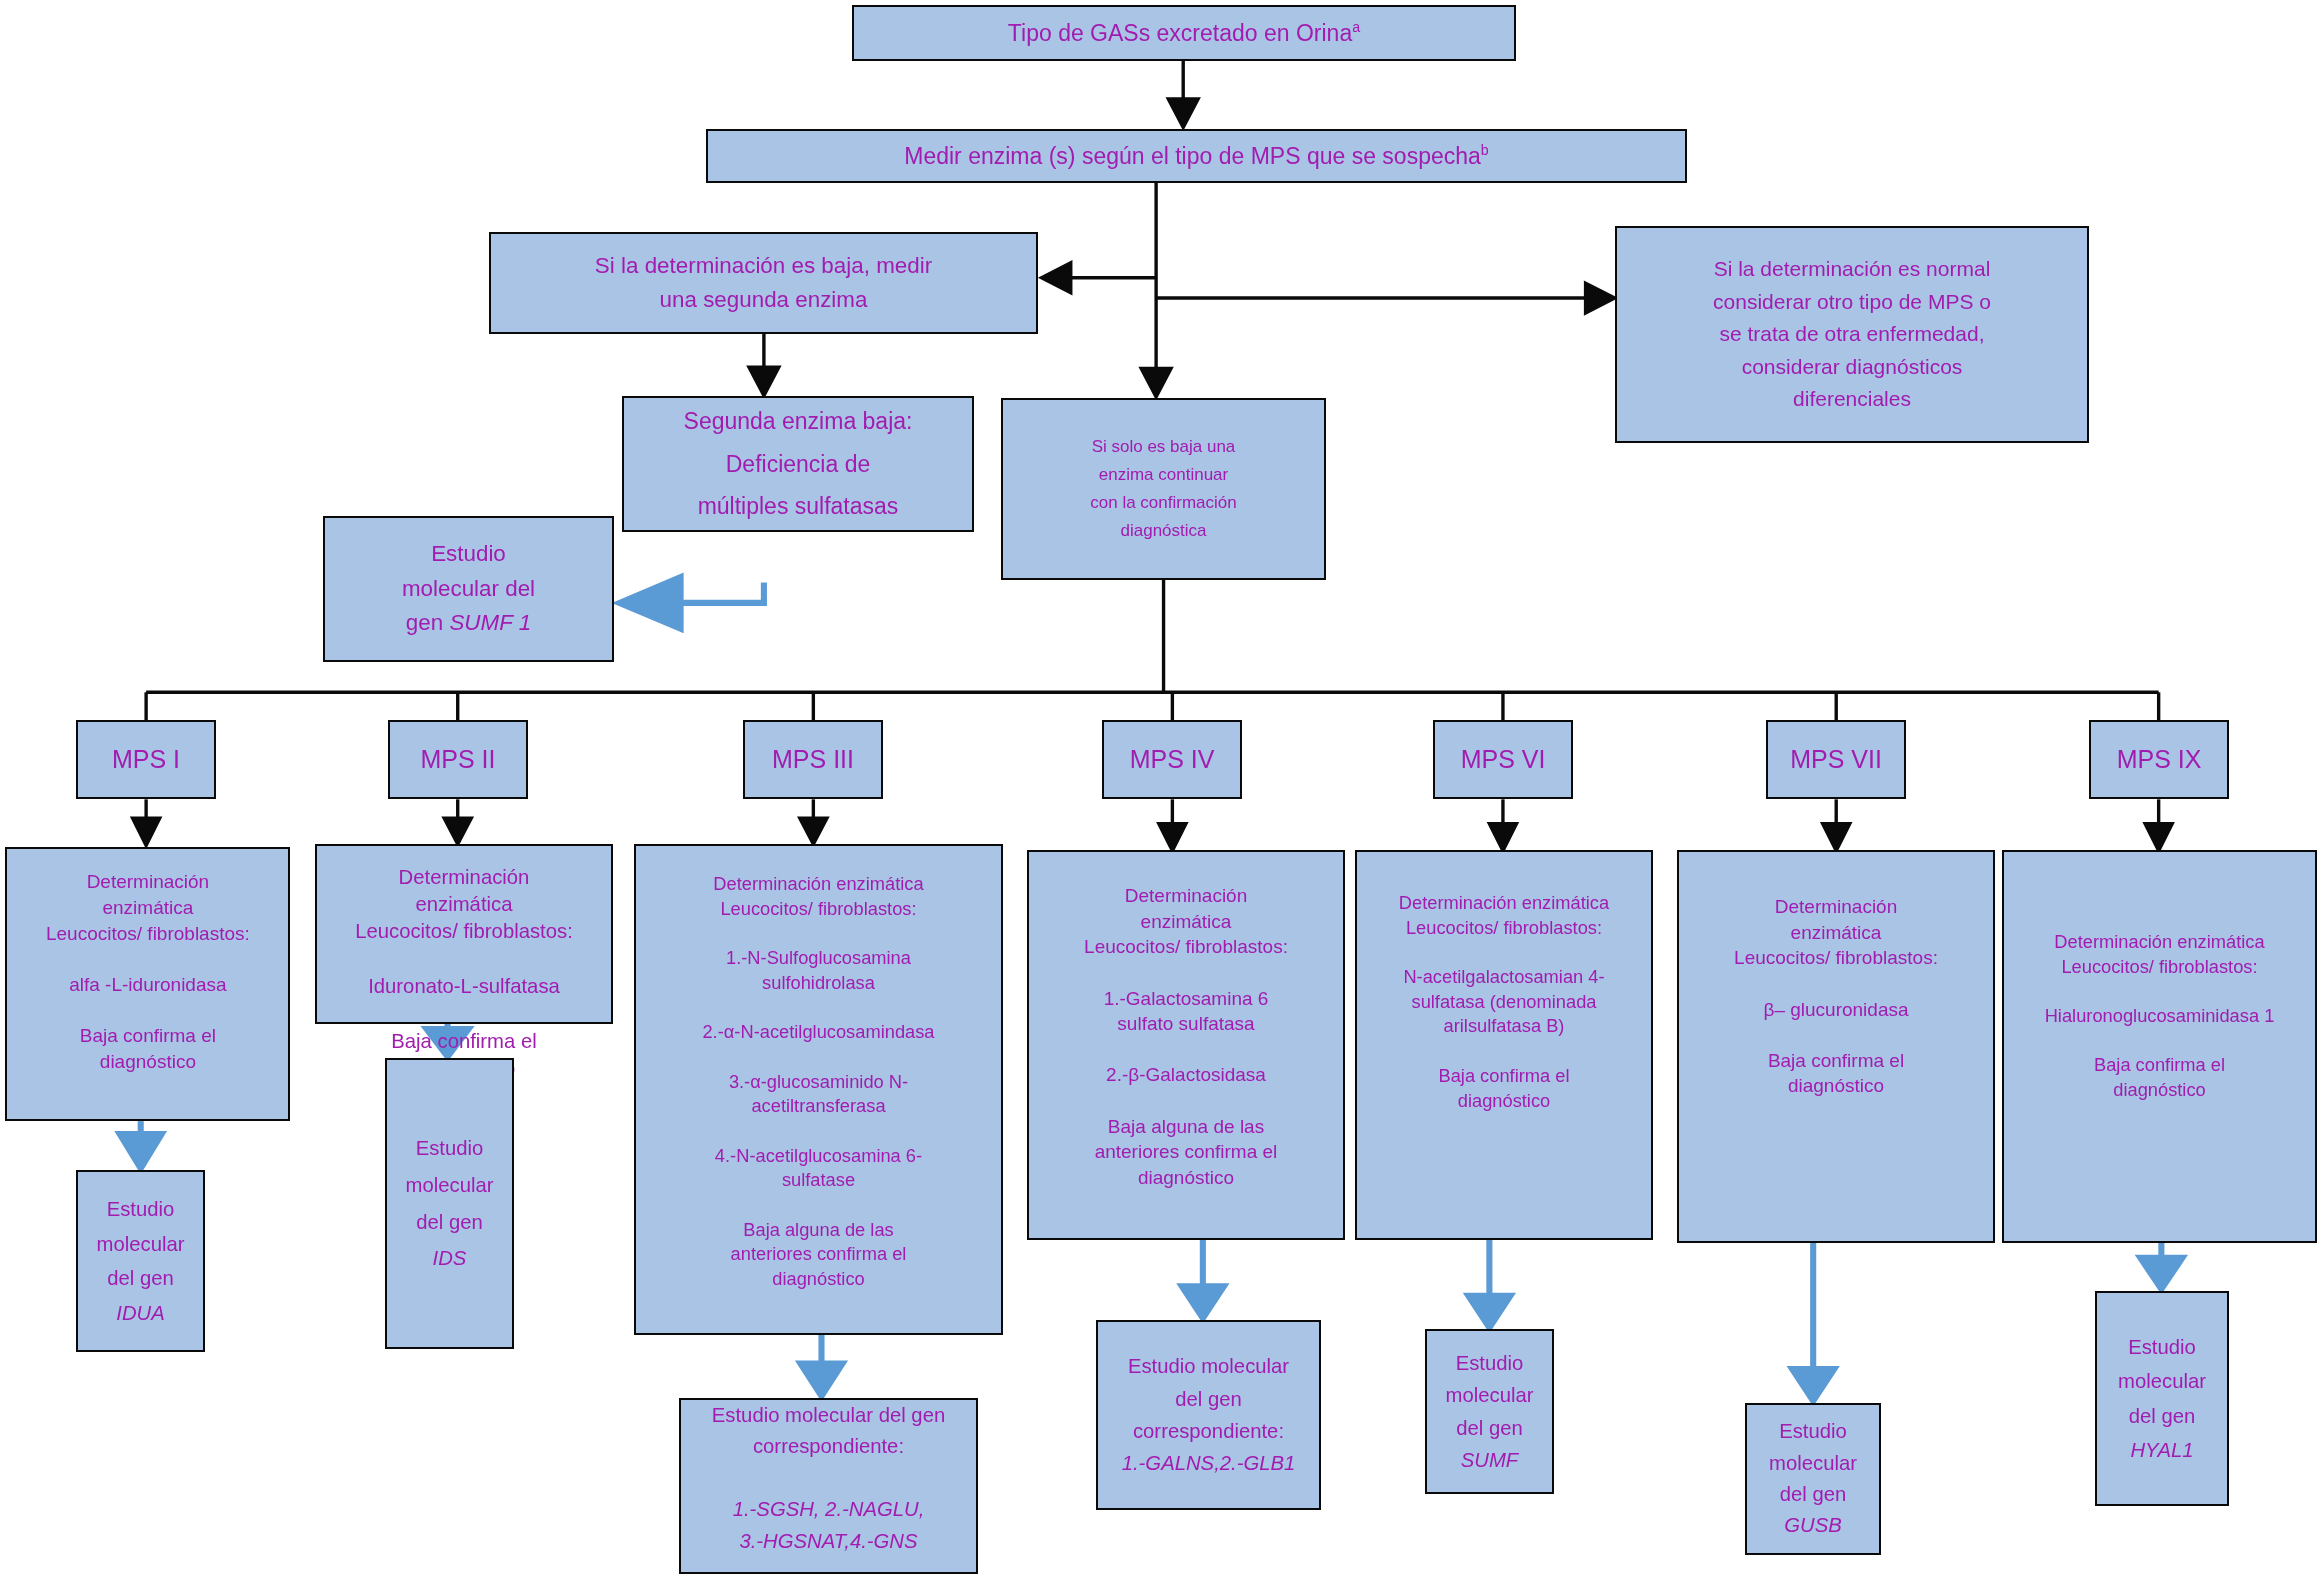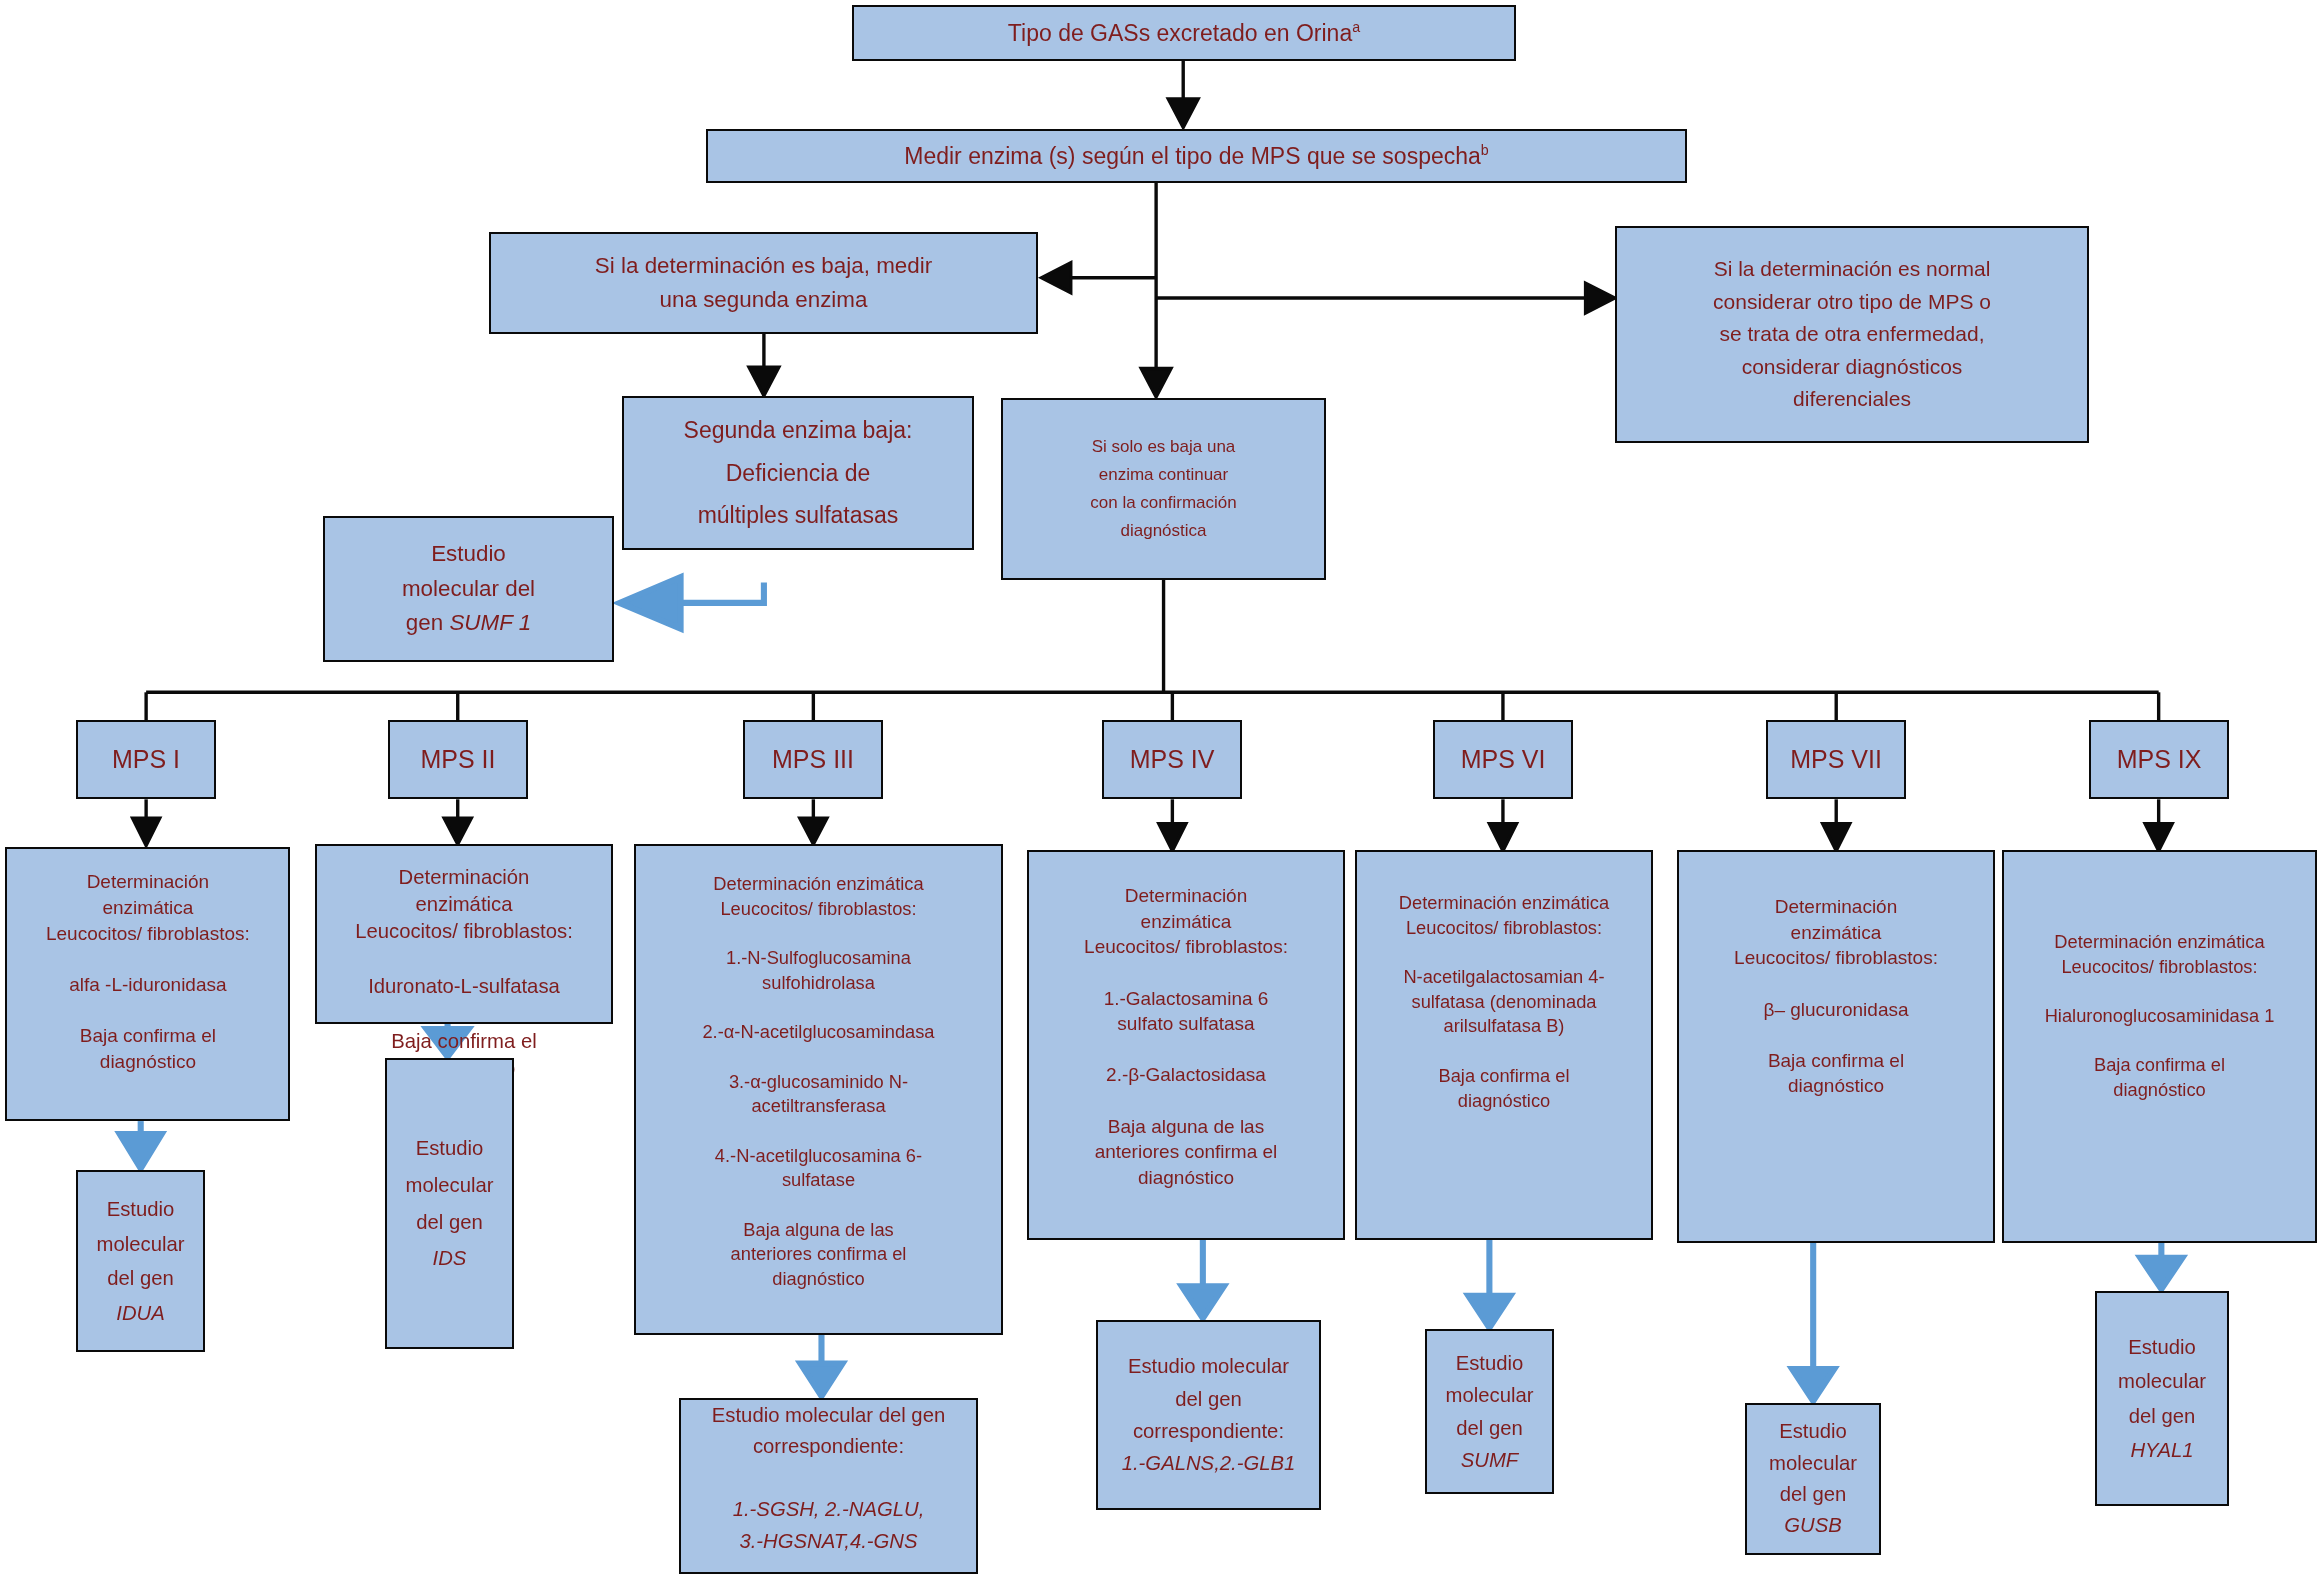--- a/index.html
+++ b/index.html
@@ -1,32 +1,32 @@
 <!DOCTYPE html>
 <html style="font-size:11px"><head>
 <meta charset="utf-8">
 <style>
   html,body{margin:0;padding:0;background:#ffffff;}
   body{width:2319px;height:1579px;position:relative;font-family:"Liberation Sans",sans-serif;}
   #wires{position:absolute;left:0;top:0;width:2319px;height:1579px;z-index:1;}
   .box{
     position:absolute;z-index:2;box-sizing:border-box;
-    background:#a9c4e5;border:2.7px solid #0a0a0a;color:#7f1d1d;
+    background:#a9c4e5;border:2.7px solid #0a0a0a;color:#a21caf;
     display:flex;align-items:center;justify-content:center;
     text-align:center;white-space:pre-line;line-height:1.4;
   }
   .top-align{align-items:flex-start;}
   .gene{font-style:italic;}
   sup{font-size:0.62em;line-height:0;}
   
   #n-tipo   {left:852px;top:5.4px;   width:664px; height:56px; font-size:23px;}
   #n-medir  {left:706px;top:129px; width:981px;height:54px; font-size:23px;}
   #n-baja   {left:489px; top:232px; width:549px; height:102px;font-size:22.4px;line-height:1.5;}
   #n-normal {left:1615px;top:226px; width:474px; height:217px;font-size:21px;line-height:1.55;}
-  #n-segunda{left:622px; top:396px; width:352px; height:154px;font-size:23px;line-height:1.85;}
+  #n-segunda{left:622px; top:396px; width:352px; height:136px;font-size:23px;line-height:1.85;}
   #n-sisolo {left:1001px;top:398px; width:325px; height:182px;font-size:17px;line-height:1.65;}
   #n-sumf1  {left:323px; top:516px; width:291px; height:146px;font-size:22.4px;line-height:1.55;}
   
   .mps-label{width:140px;height:79px;top:720px;font-size:25px;}
   #n-l1{left:76px;} #n-l2{left:388px;} #n-l3{left:743px;} #n-l4{left:1102px;}
   #n-l6{left:1433px;} #n-l7{left:1766px;} #n-l9{left:2089px;}
   
   .det{line-height:1.35;}
   #n-d1{left:5.4px;   top:847px;width:285px;height:274px;font-size:19px;padding-top:20.3px;}
   #n-d2{left:315px; top:844px;width:298px;height:180px;font-size:20.3px;padding-top:17.6px;}

